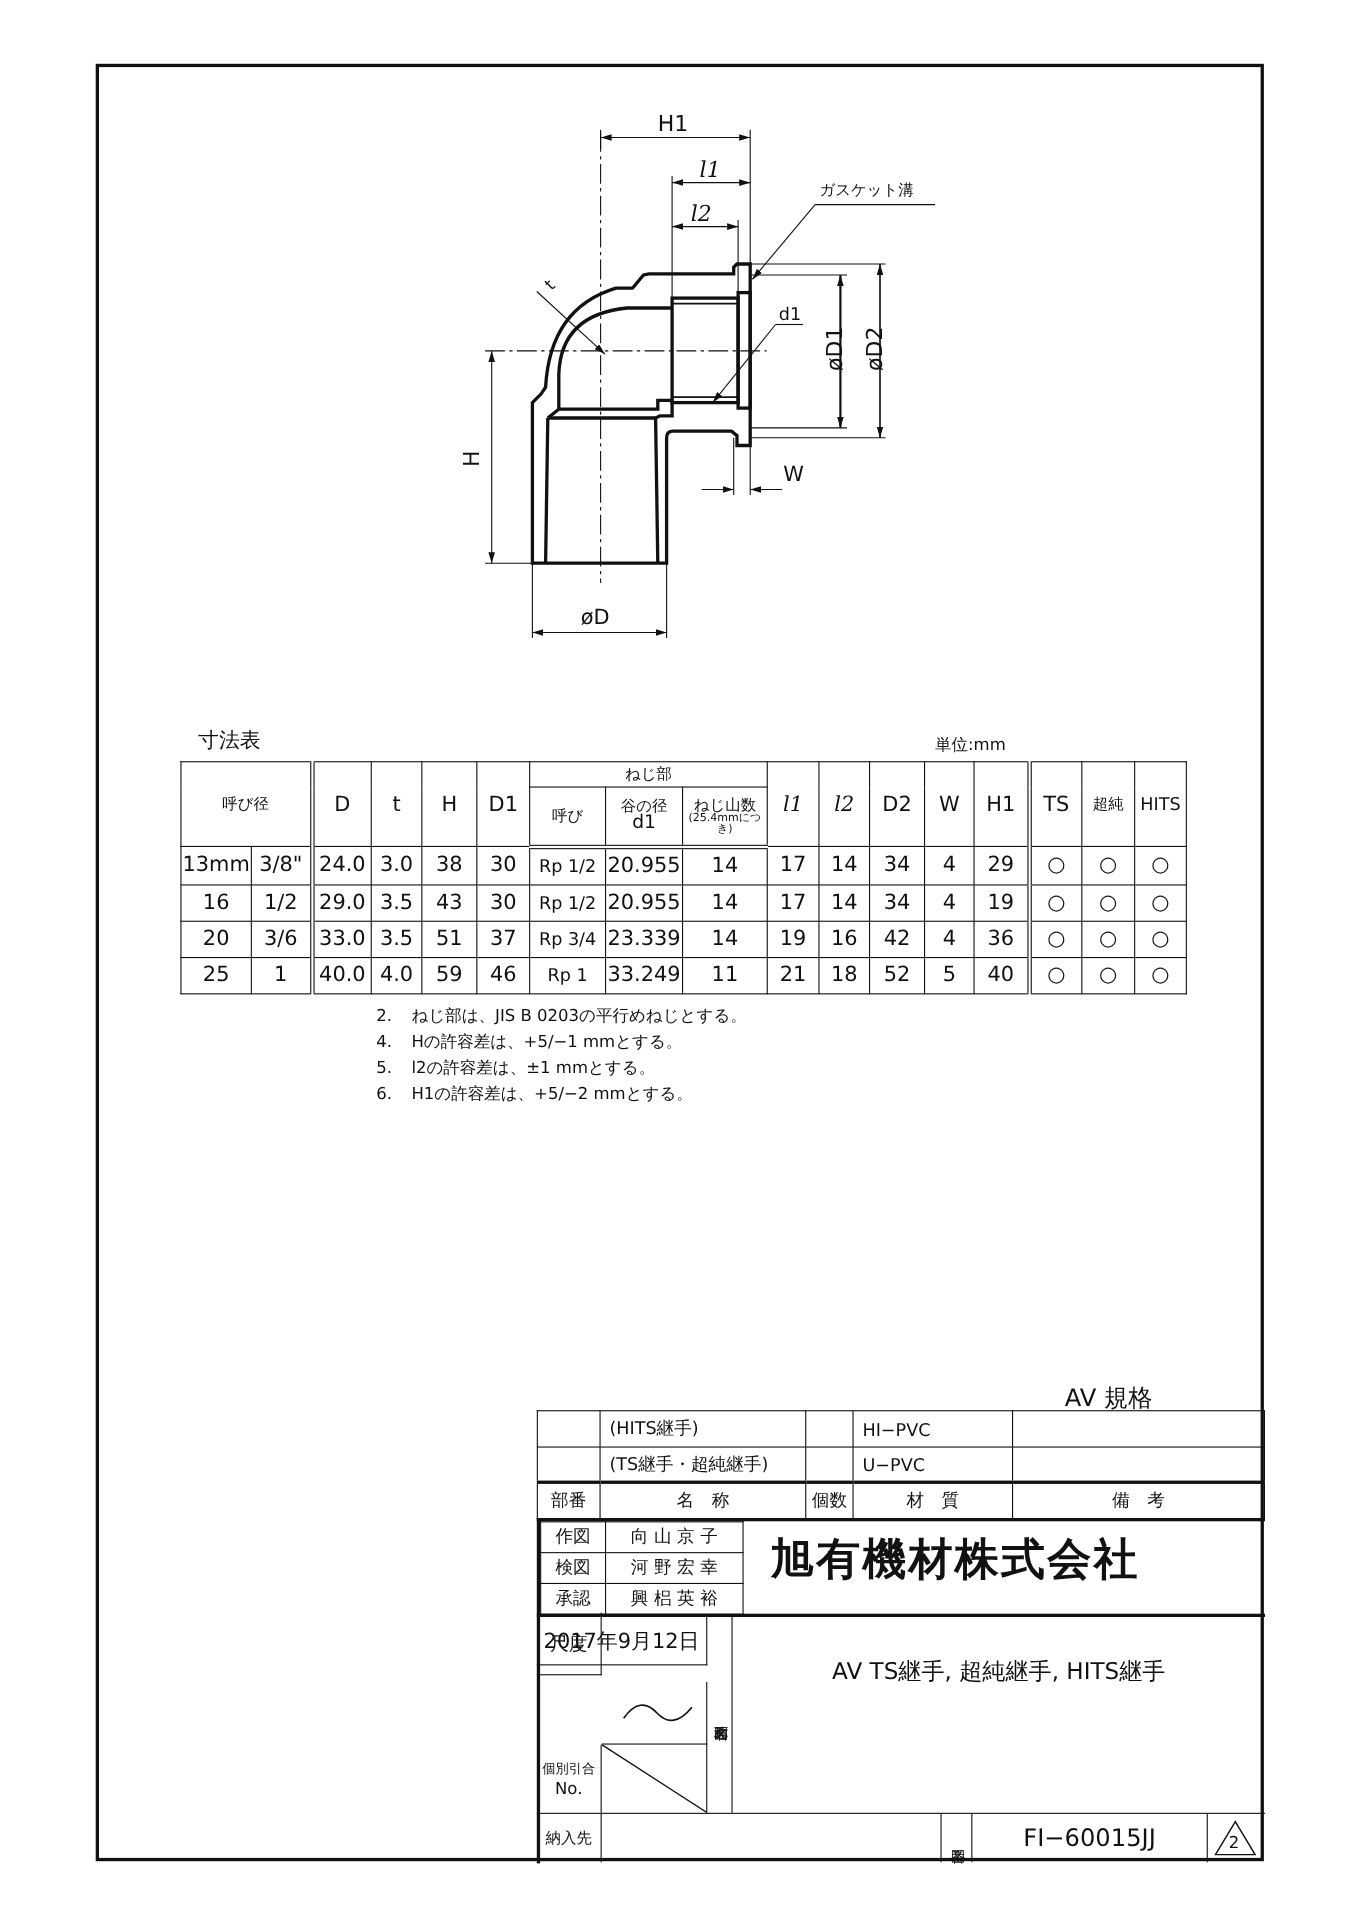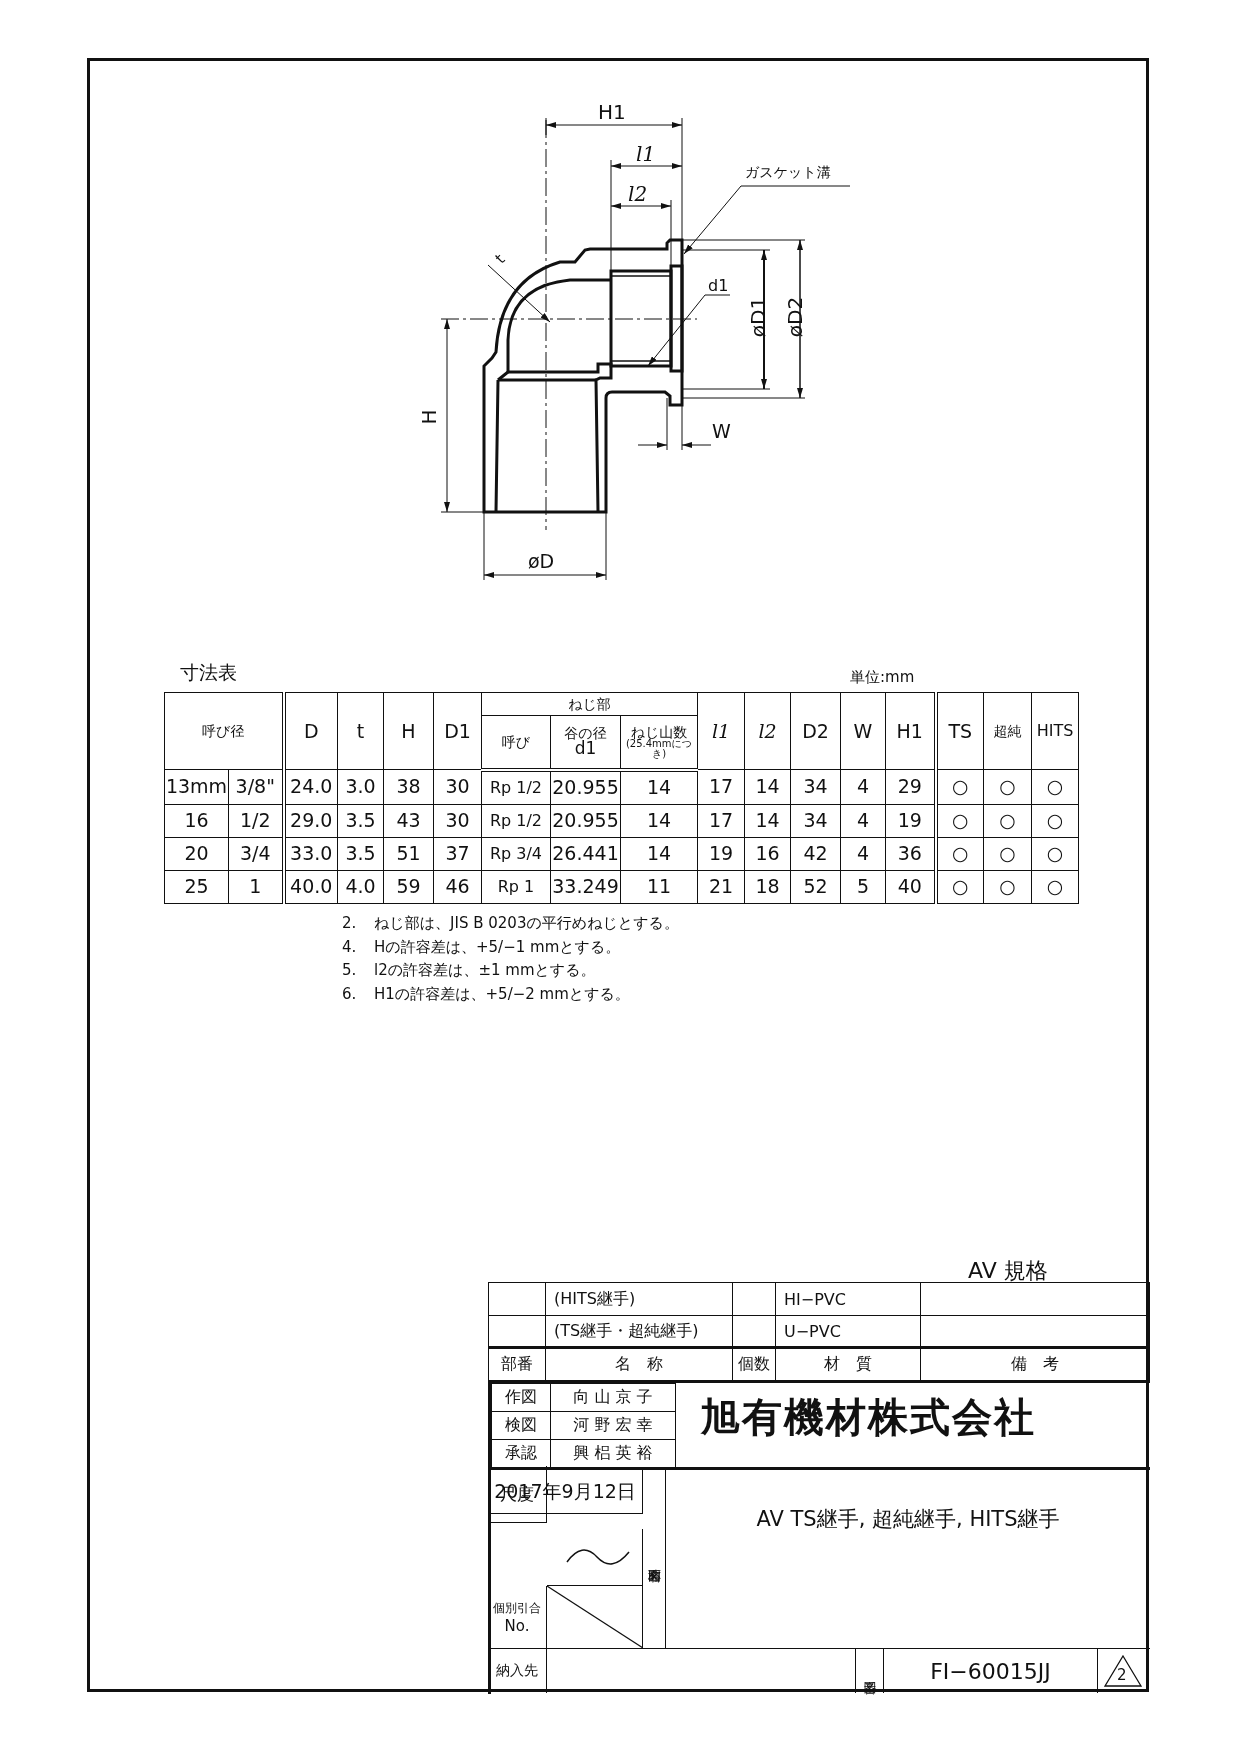--- a/index.html
+++ b/index.html
@@ -188,27 +188,27 @@
     <td>14</td>
     <td>34</td>
     <td>4</td>
     <td>19</td>
     <td class="dl">○</td>
     <td>○</td>
     <td>○</td>
   </tr>
   <tr>
     <td>20</td>
-    <td>3/4</td>
+    <td>3/6</td>
     <td class="dl">33.0</td>
     <td>3.5</td>
     <td>51</td>
     <td>37</td>
     <td style="font-size:16px">Rp 3/4</td>
-    <td>26.441</td>
+    <td>23.339</td>
     <td>14</td>
     <td>19</td>
     <td>16</td>
     <td>42</td>
     <td>4</td>
     <td>36</td>
     <td class="dl">○</td>
     <td>○</td>
     <td>○</td>
   </tr>

